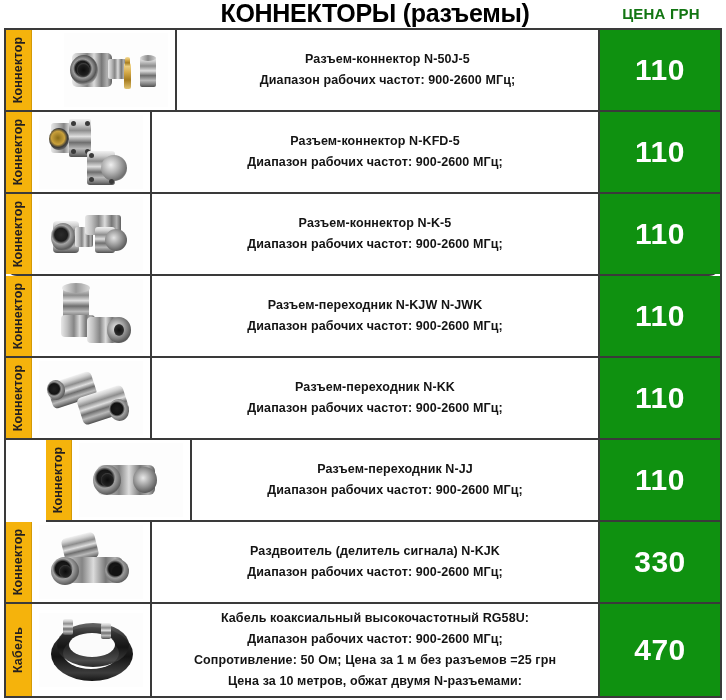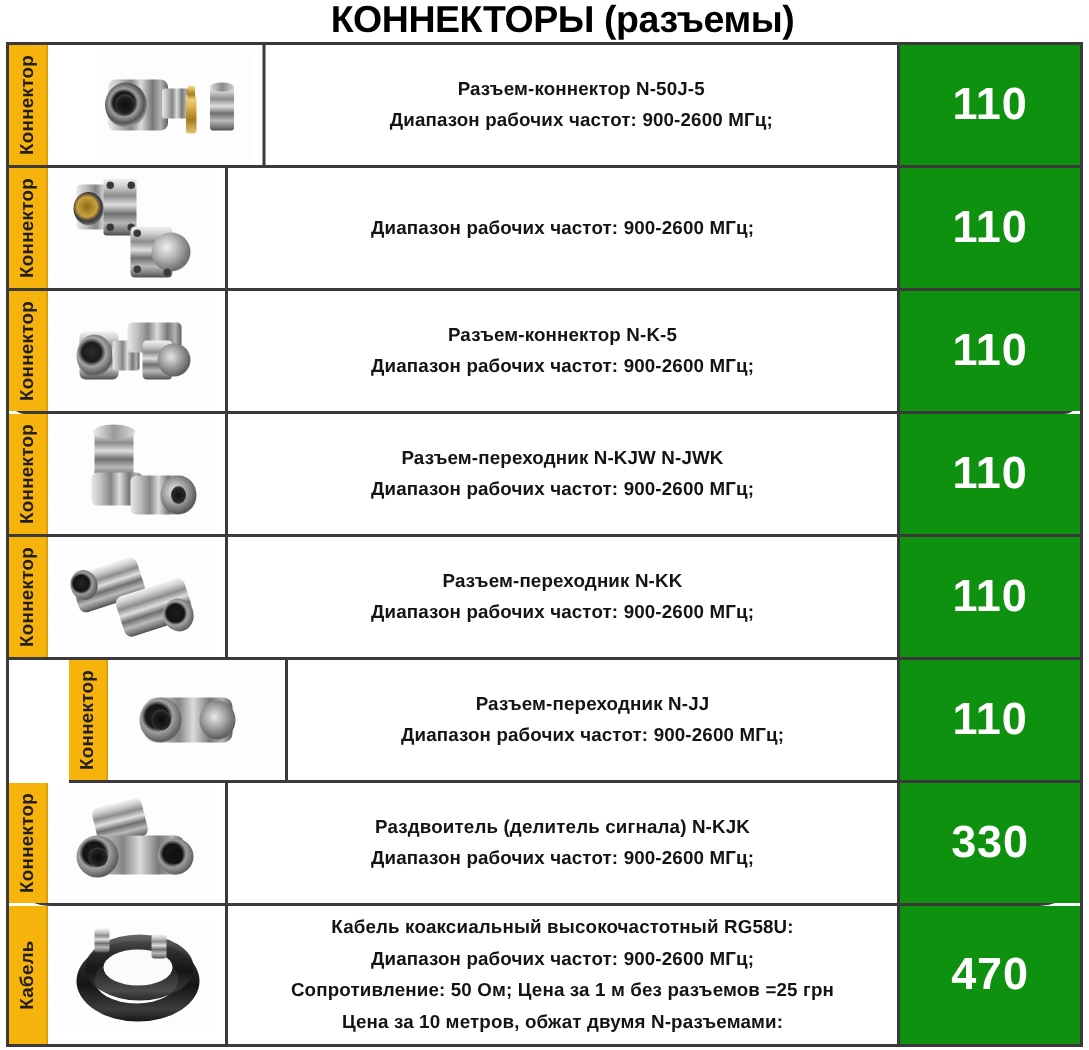--- a/index.html
+++ b/index.html
@@ -124,20 +124,21 @@
     position: absolute; border-radius: 50%;
   }
 </style>
 </head>
 <body>
 
 <div class="page">
 
   <div class="header">
     <div class="header-title">КОННЕКТОРЫ (разъемы)</div>
+    <div class="header-price">ЦЕНА ГРН</div>
   </div>
 
   <div class="table" id="tbl">
       <div class="row" style="flex: 1 1 0px; gap: 25px;">
         <div class="cat">
           <div class="cat-label">Коннектор</div>
         </div>
         <div class="imgcell">
           <div class="photo">
         <div class="metal chrome-h" style="left:8px;top:20px;width:40px;height:34px;border-radius:5px;"></div>
@@ -172,20 +173,21 @@
         <div class="ring" style="left:32px;top:34px;width:5px;height:5px;background:#3a3a3a;"></div>
         <div class="ring" style="left:46px;top:34px;width:5px;height:5px;background:#3a3a3a;"></div>
         <div class="metal chrome-v" style="left:48px;top:36px;width:28px;height:34px;border-radius:3px;"></div>
         <div class="ring" style="left:62px;top:40px;width:26px;height:26px;background:radial-gradient(circle at 38% 38%,#f0f0f0 0%,#b4b4b4 35%,#6f6f6f 70%,#cfcfcf 100%);"></div>
         <div class="ring" style="left:50px;top:38px;width:5px;height:5px;background:#3a3a3a;"></div>
         <div class="ring" style="left:50px;top:62px;width:5px;height:5px;background:#3a3a3a;"></div>
         <div class="ring" style="left:70px;top:64px;width:5px;height:5px;background:#3a3a3a;"></div>
           </div>
         </div>
         <div class="textcell">
+          <div class="tline">Разъем-коннектор N-KFD-5</div>
           <div class="tline">Диапазон рабочих частот: 900-2600 МГц;</div>
         </div>
         <div class="pricecell">
           <div class="price">110</div>
         </div>
       </div>
       <div class="row" style="flex: 1 1 0px; border-radius: 11px;">
         <div class="cat">
           <div class="cat-label">Коннектор</div>
         </div>
@@ -262,21 +264,21 @@
           </div>
         </div>
         <div class="textcell">
           <div class="tline">Разъем-переходник N-JJ</div>
           <div class="tline">Диапазон рабочих частот: 900-2600 МГц;</div>
         </div>
         <div class="pricecell">
           <div class="price">110</div>
         </div>
       </div>
-      <div class="row" style="flex: 1 1 0px; border-radius: 27px;">
+      <div class="row" style="flex: 1 1 0px;">
         <div class="cat">
           <div class="cat-label">Коннектор</div>
         </div>
         <div class="imgcell">
           <div class="photo">
         <div class="metal chrome-v" style="left:24px;top:10px;width:34px;height:26px;border-radius:5px;transform:rotate(-14deg);"></div>
         <div class="metal chrome-h" style="left:18px;top:32px;width:66px;height:26px;border-radius:6px;"></div>
         <div class="ring" style="left:12px;top:32px;width:28px;height:28px;background:radial-gradient(circle at 42% 42%,#232323 0%,#121212 32%,#a2a2a2 44%,#5c5c5c 70%,#d4d4d4 100%);"></div>
         <div class="ring" style="left:20px;top:40px;width:13px;height:13px;background:radial-gradient(circle,#0b0b0b 0%,#242424 58%,#8d8d8d 100%);"></div>
         <div class="ring" style="left:66px;top:34px;width:24px;height:24px;background:radial-gradient(circle at 42% 42%,#1e1e1e 0%,#121212 32%,#9c9c9c 46%,#606060 72%,#cfcfcf 100%);"></div>

